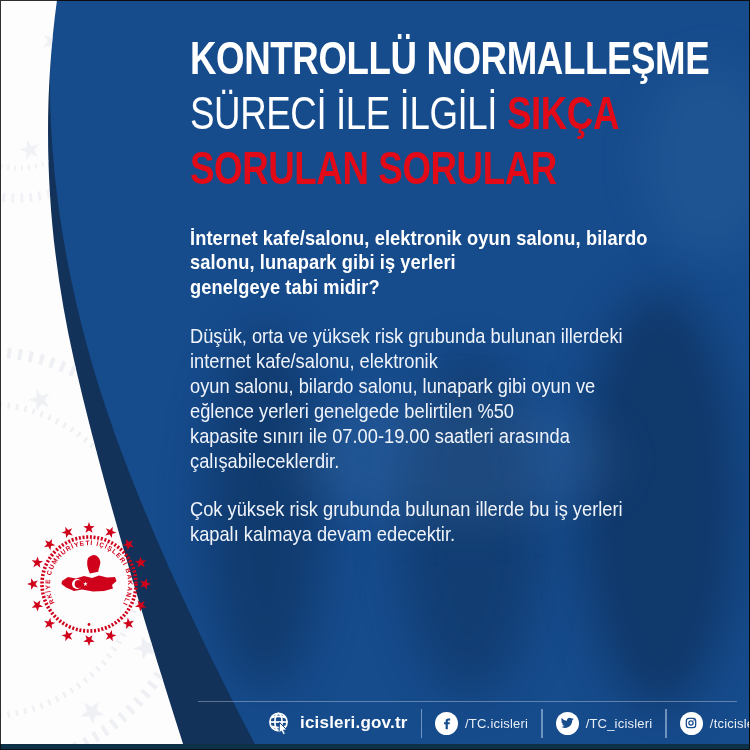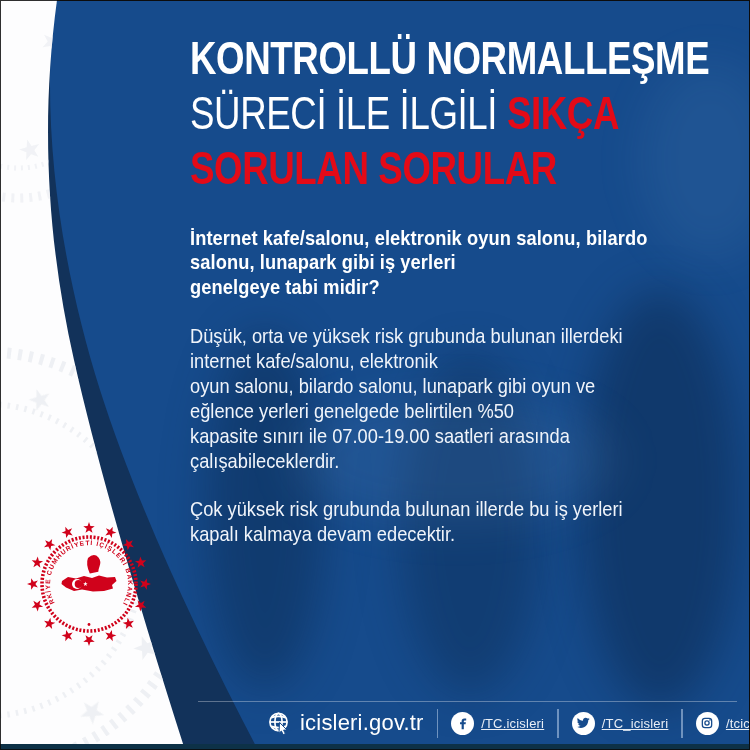--- a/index.html
+++ b/index.html
@@ -35,22 +35,22 @@
     transform:scaleX(.87);transform-origin:left top;
     white-space:pre-line;font-size:21px;
   }
   .question{top:226px;font-weight:bold;line-height:24.3px;letter-spacing:.1px;}
   .answer1{top:323px;font-weight:normal;line-height:25px;color:#f0f4fa;}
   .answer2{top:496px;font-weight:normal;line-height:25px;color:#f0f4fa;}
 
   
   .footer-rule{position:absolute;left:198px;top:701px;width:539px;height:1px;background:rgba(255,255,255,.32);}
   .footer{position:absolute;left:266px;top:705px;height:36px;display:flex;align-items:center;gap:13px;color:#fff;}
-  .f-site{font-weight:normal;font-size:22px;letter-spacing:.2px;}
-  .f-handle{font-size:13px;color:#e8eef6;letter-spacing:.2px;text-decoration:underline;}
+  .f-site{font-weight:bold;font-size:17px;letter-spacing:.2px;}
+  .f-handle{font-size:13px;color:#e8eef6;letter-spacing:.2px;}
   .f-sep{width:1.5px;height:29px;background:rgba(185,208,235,.55);}
   .f-item{display:flex;align-items:center;gap:7px;}
   .icircle{width:23px;height:23px;border-radius:50%;background:#ffffff;display:flex;align-items:center;justify-content:center;flex:0 0 auto;}
 
   .bottom-strip{position:absolute;left:0;top:744px;width:750px;height:6px;background:#0d3147;}
   .frame{position:absolute;inset:0;box-shadow:inset 0 0 0 1px rgba(10,10,10,.85);pointer-events:none;}
 </style>
 </head>
 <body>
 

